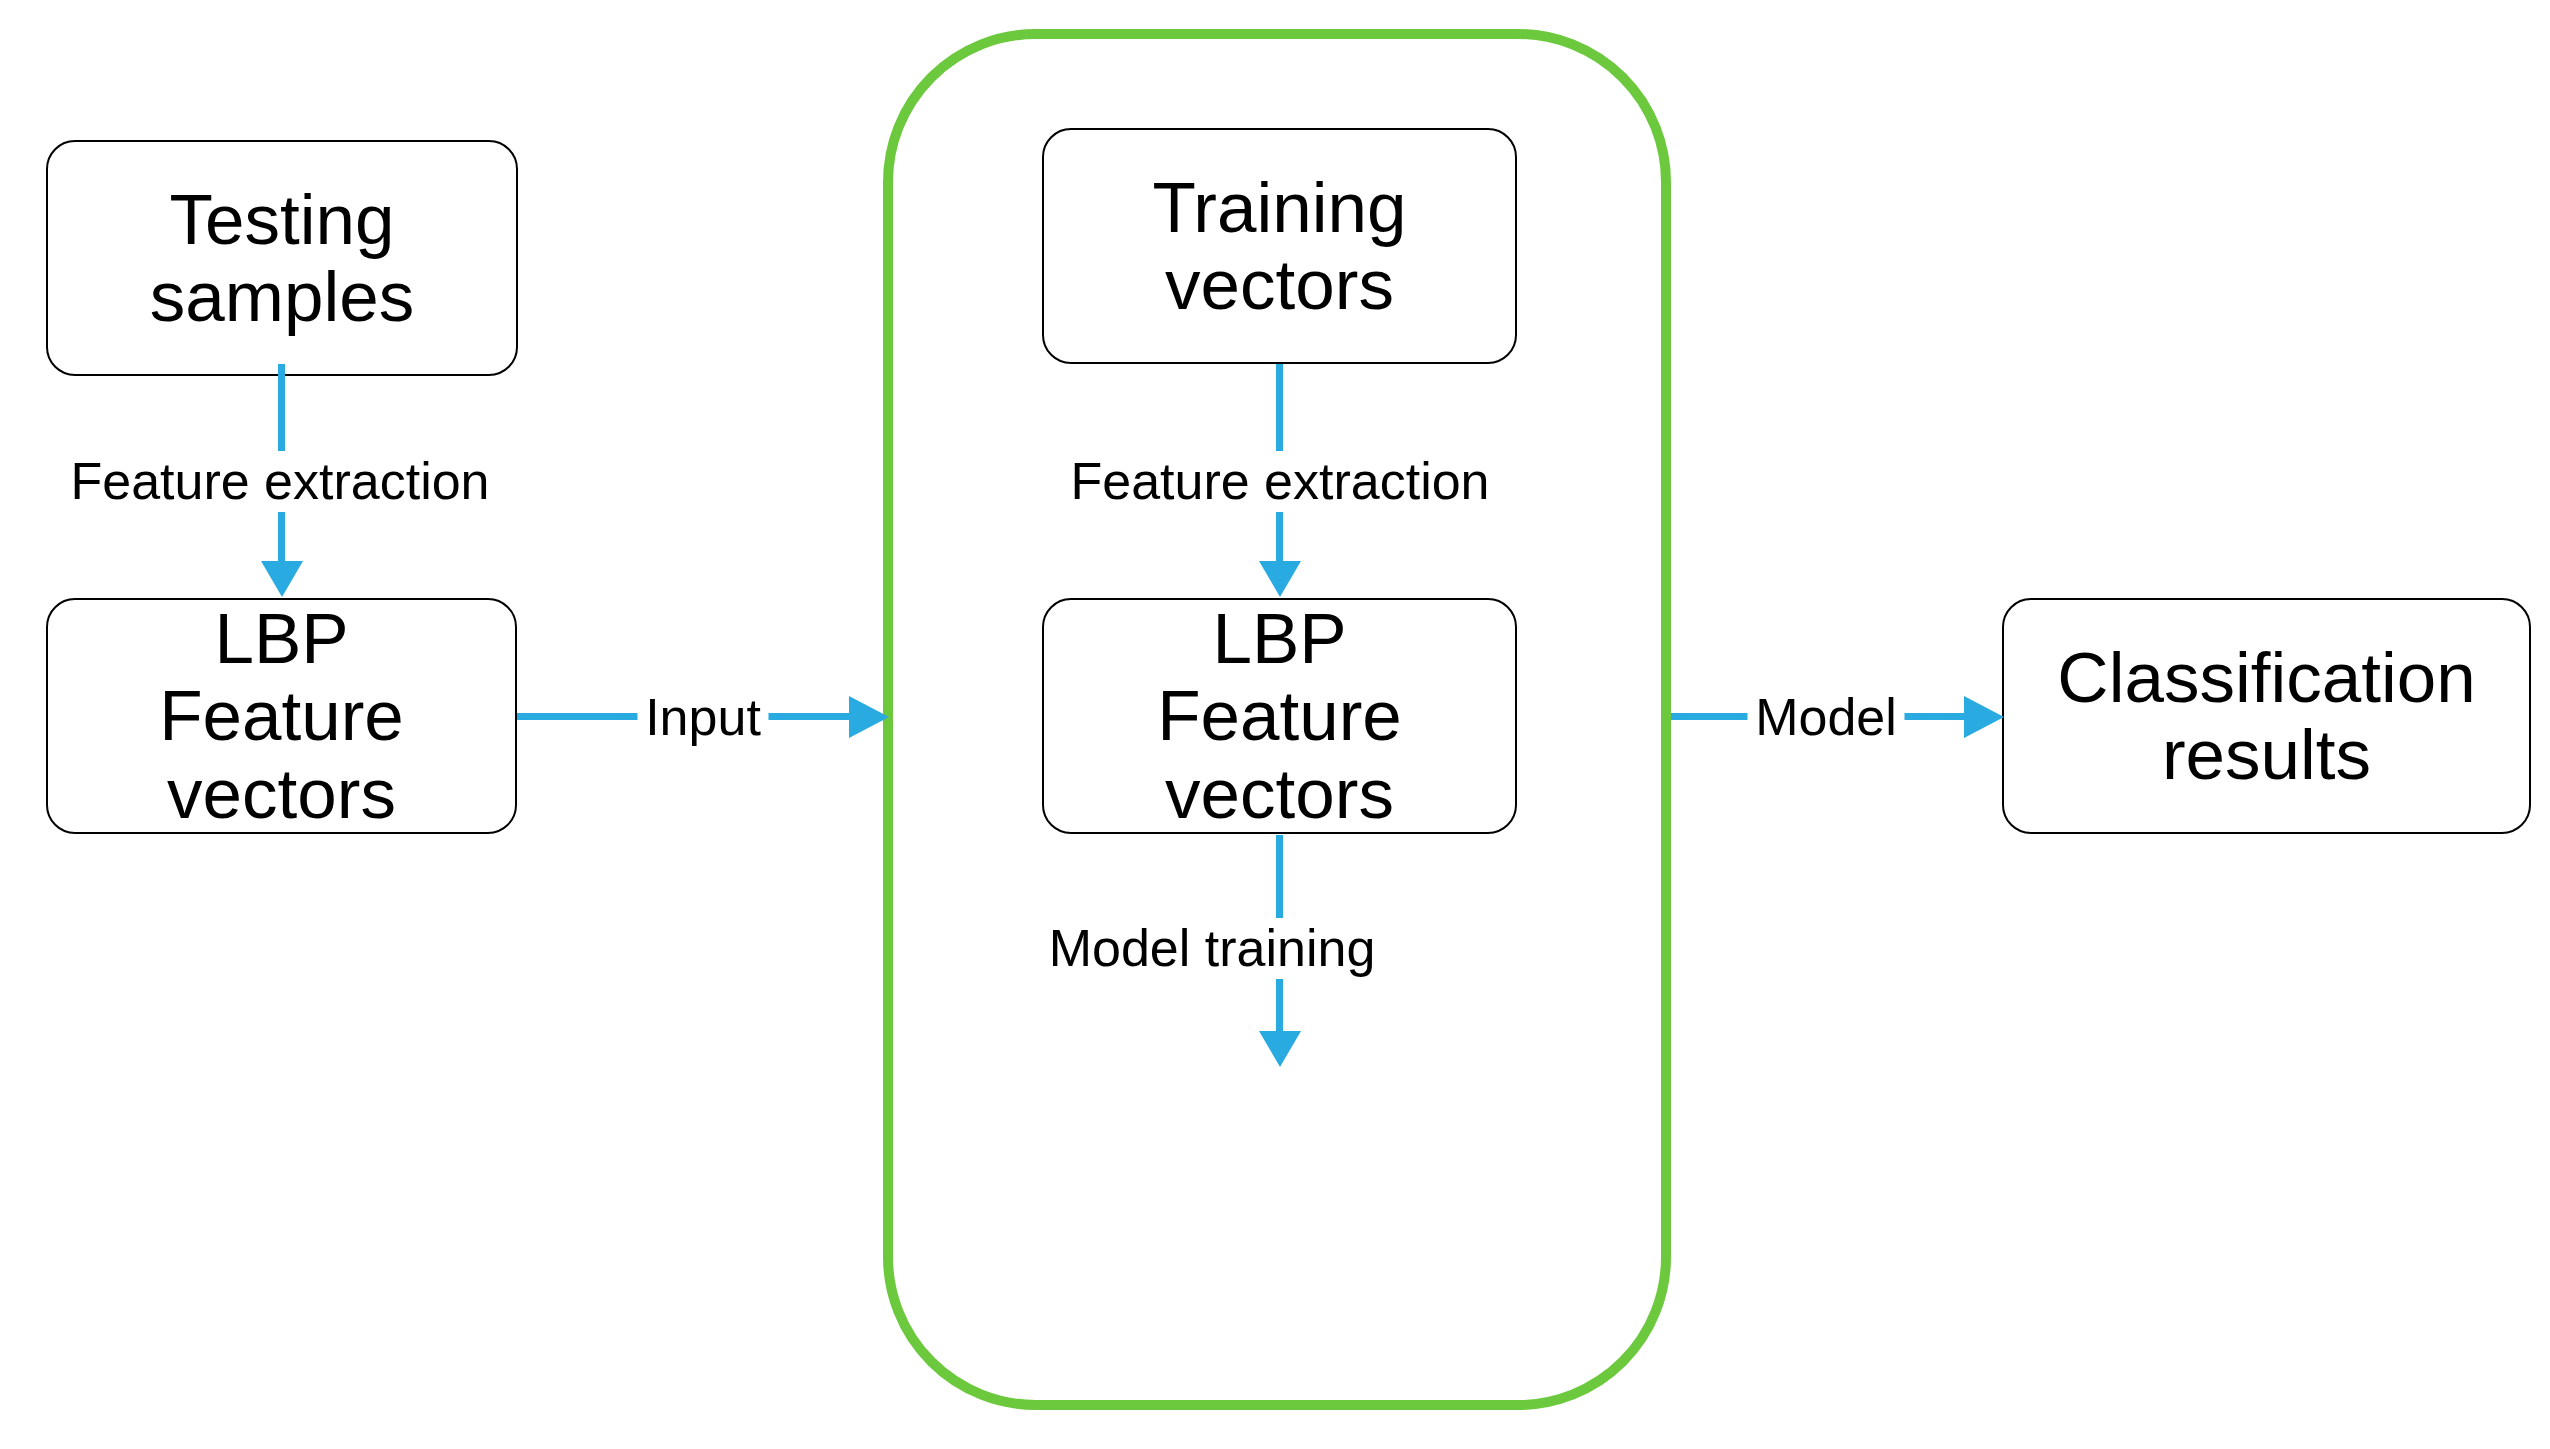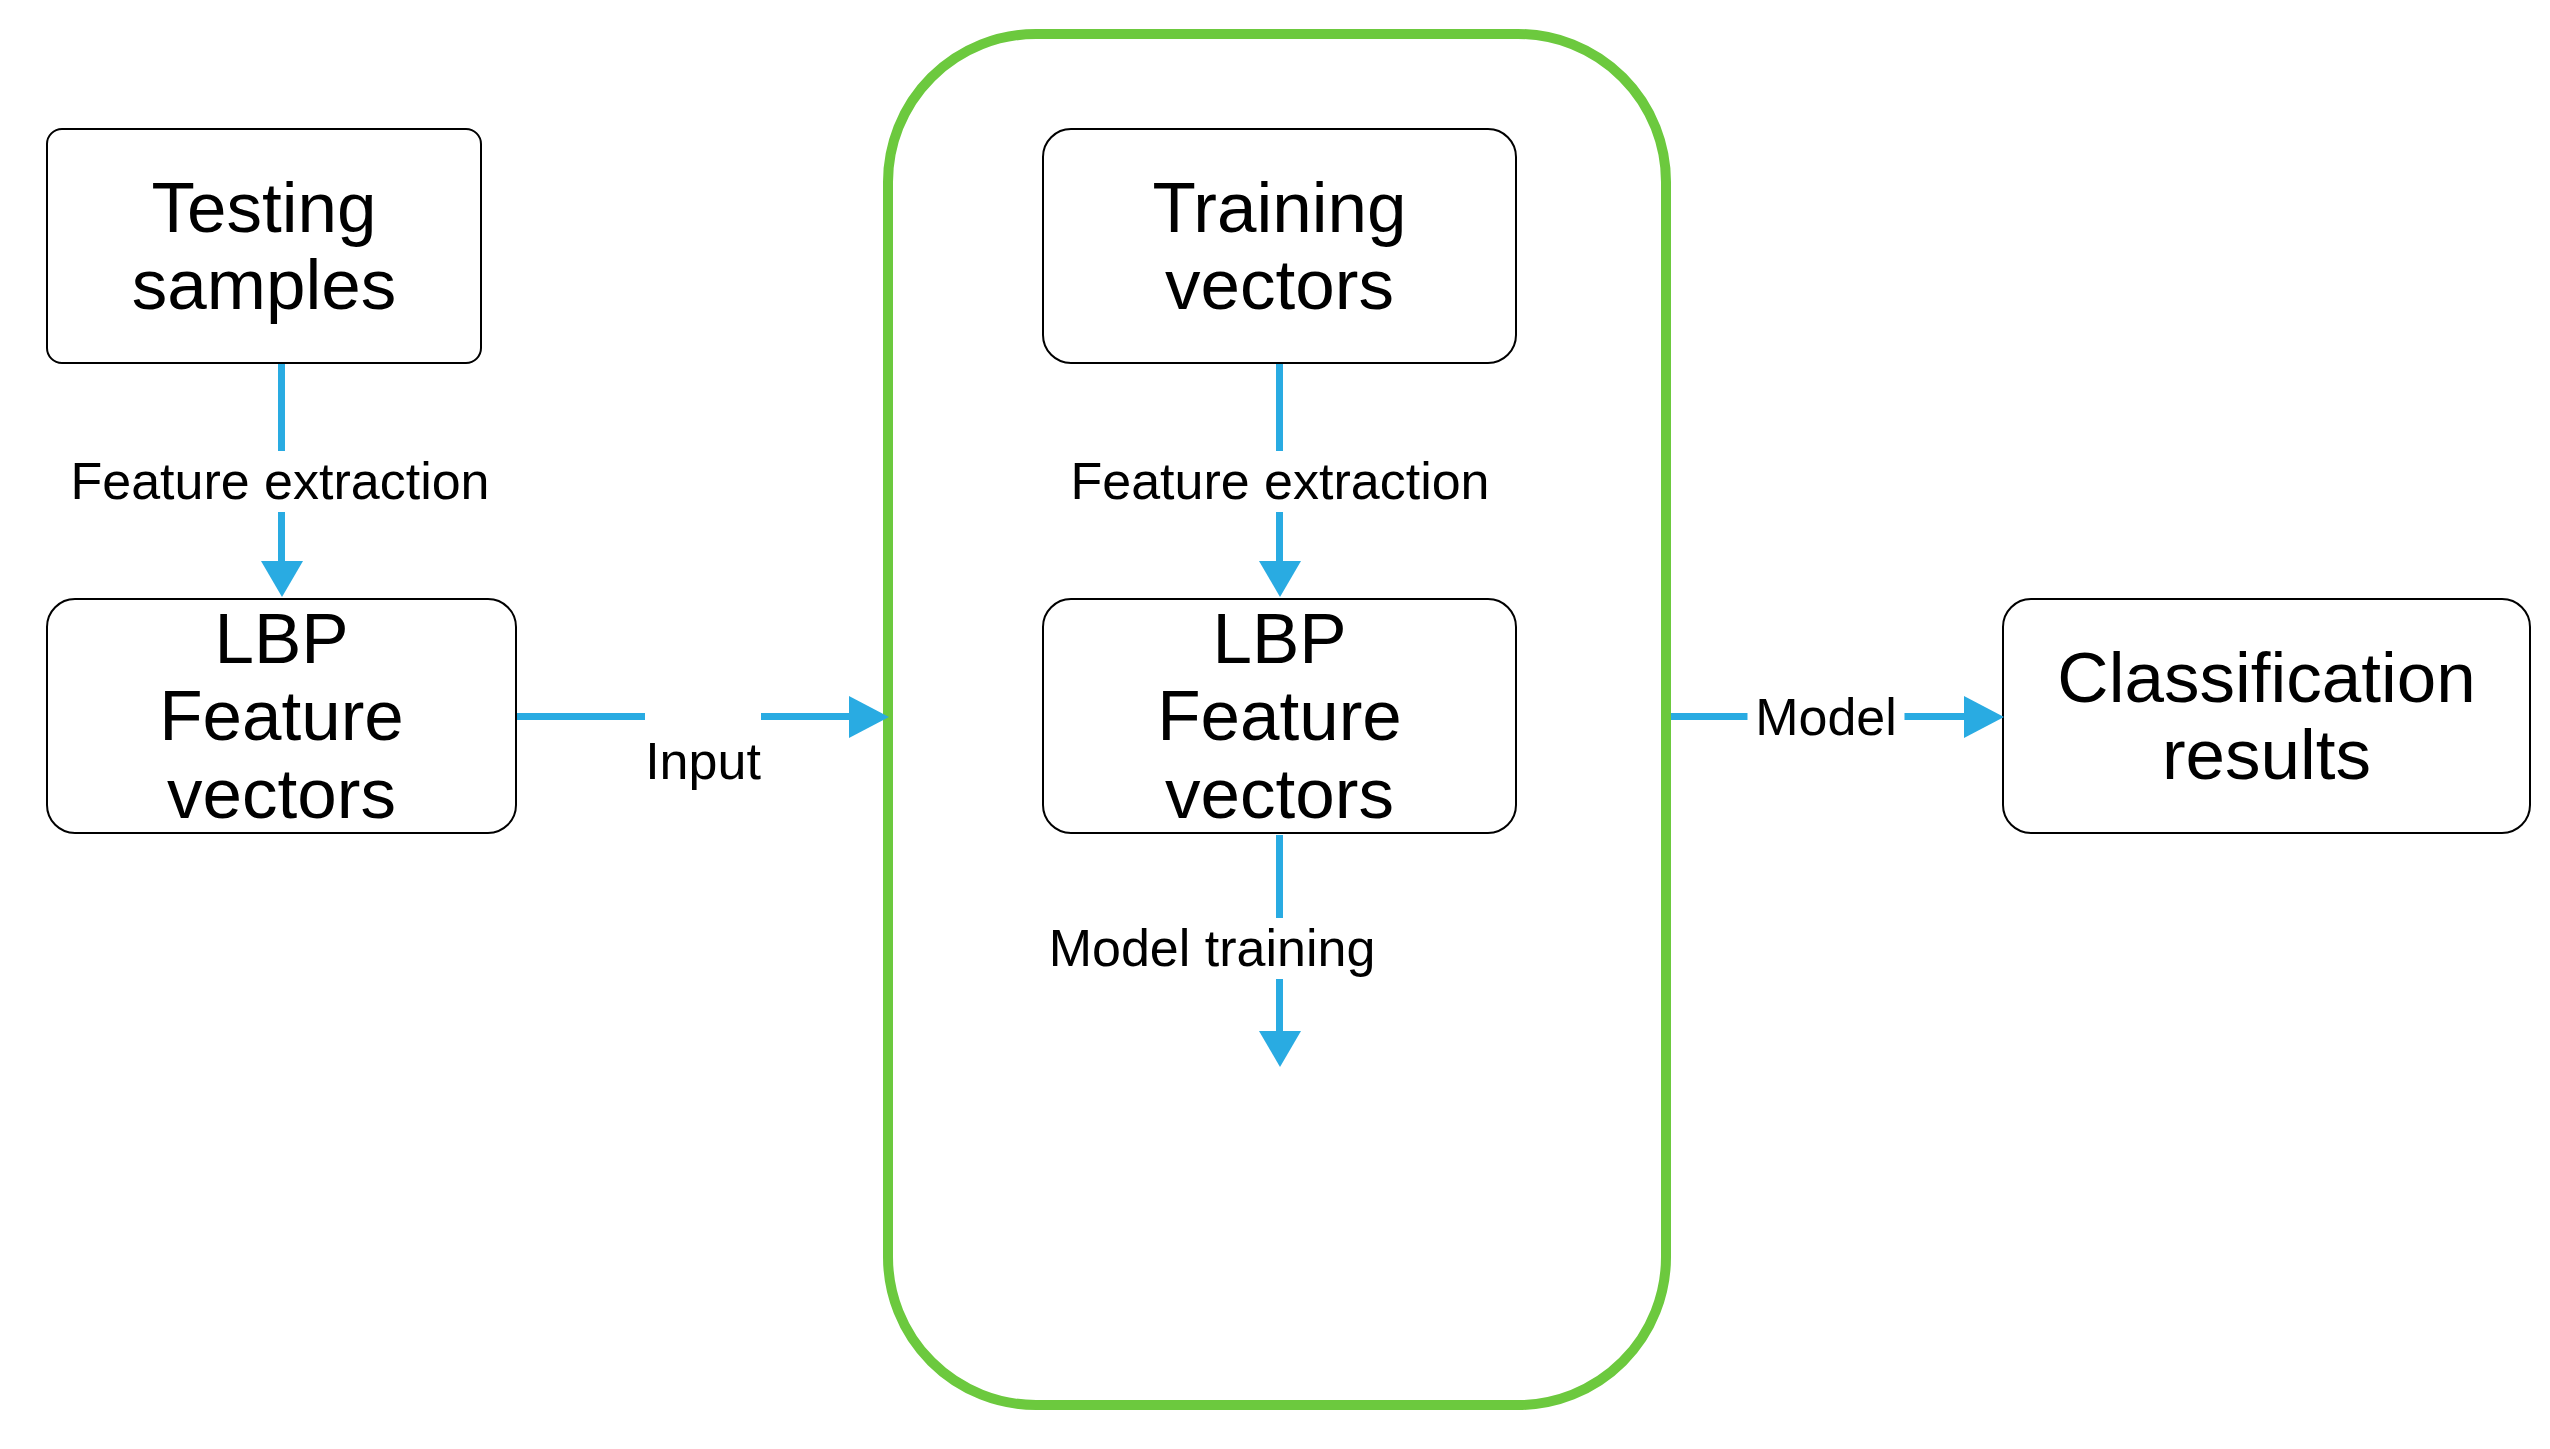--- a/index.html
+++ b/index.html
@@ -84,21 +84,21 @@
     transform: translate(-50%, -50%);
     font-size: 52px;
     white-space: nowrap;
     color: var(--ink);
     background: var(--bg);
     padding: 0 7.7px;
     z-index: 3;
   }
 
   
-  #node-testing        { left: 46px;   top: 128px;  width: 436px; height: 236px; border-radius: 16px; }
+  #node-testing        { left: 46px;   top: 140px;  width: 472px; height: 236px; }
   #node-lbp-left       { left: 46px;   top: 598px;  width: 471px; height: 236px; }
   #node-training       { left: 1042px; top: 128px;  width: 475px; height: 236px; }
   #node-lbp-mid        { left: 1042px; top: 598px;  width: 475px; height: 236px; }
   #node-elm            { left: 1042px; top: 1067px; width: 475px; height: 236px; }
   #node-classification { left: 2002px; top: 598px;  width: 529px; height: 236px; }
 
   
   #v1-seg1 { left: 278px;  top: 364px; height: 90px; }
   #v1-seg2 { left: 278px;  top: 512px; height: 54px; }
   #v1-head { left: 261px;  top: 561px; }
@@ -113,21 +113,21 @@
   
   #v3-seg1 { left: 1276px; top: 835px;  height: 88px; }
   #v3-seg2 { left: 1276px; top: 979px; height: 56px; }
   #v3-head { left: 1259px; top: 1031px; }
   #v3-label { left: 1212px; top: 948px; }
 
   
   #h1-seg1 { left: 517px; top: 713px; width: 128px; }
   #h1-seg2 { left: 761px; top: 713px; width: 90px; }
   #h1-head { left: 849px; top: 696px; }
-  #h1-label { left: 703px; top: 717px; margin-top: 44px; }
+  #h1-label { left: 703px; top: 717px; }
 
   
   #h2-seg1 { left: 1671px; top: 713px; width: 80px; }
   #h2-seg2 { left: 1903px; top: 713px; width: 63px; }
   #h2-head { left: 1964px; top: 696px; }
   #h2-label { left: 1826px; top: 717px; }
 </style>
 </head>
 <body>
 

